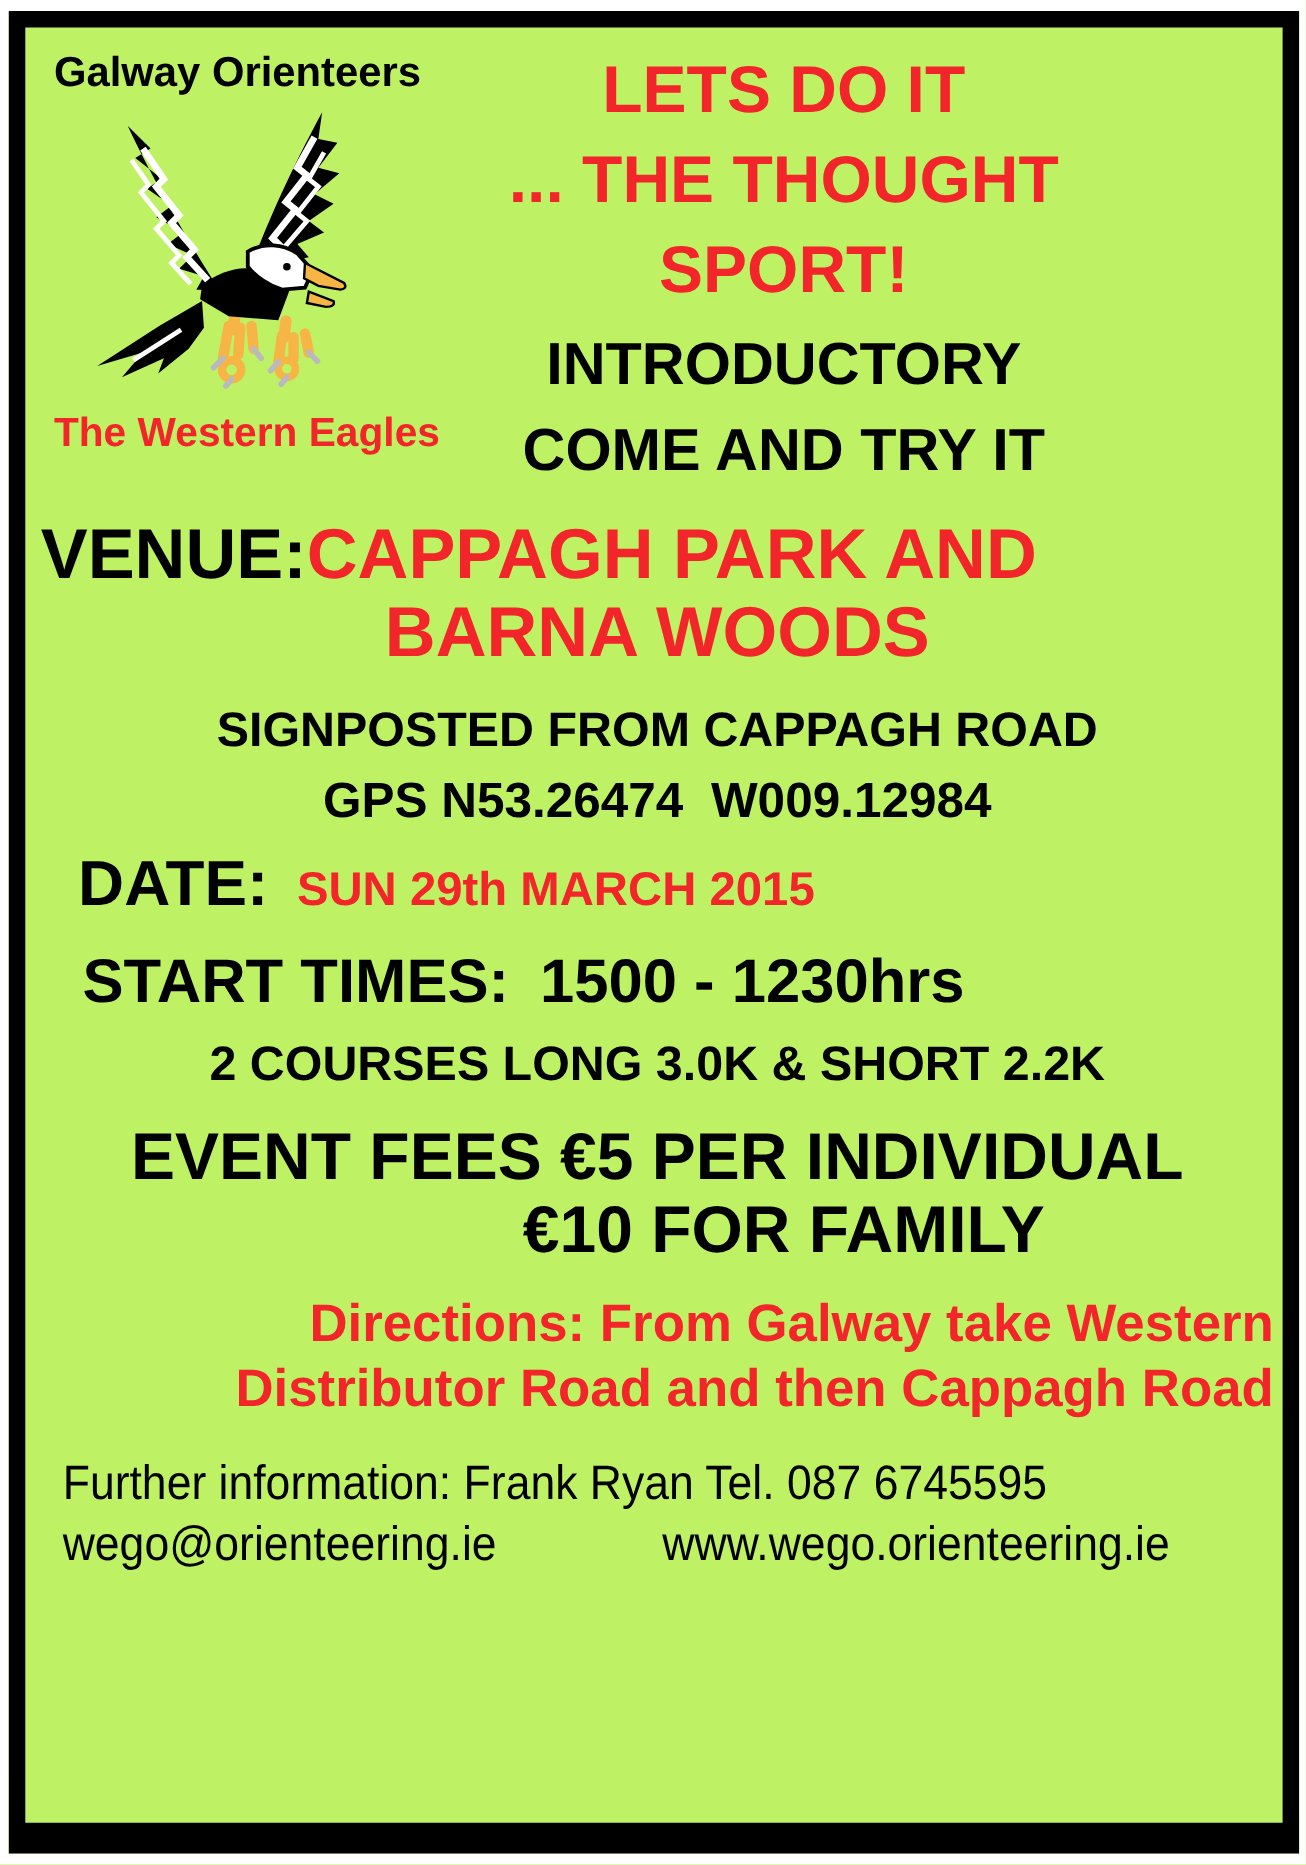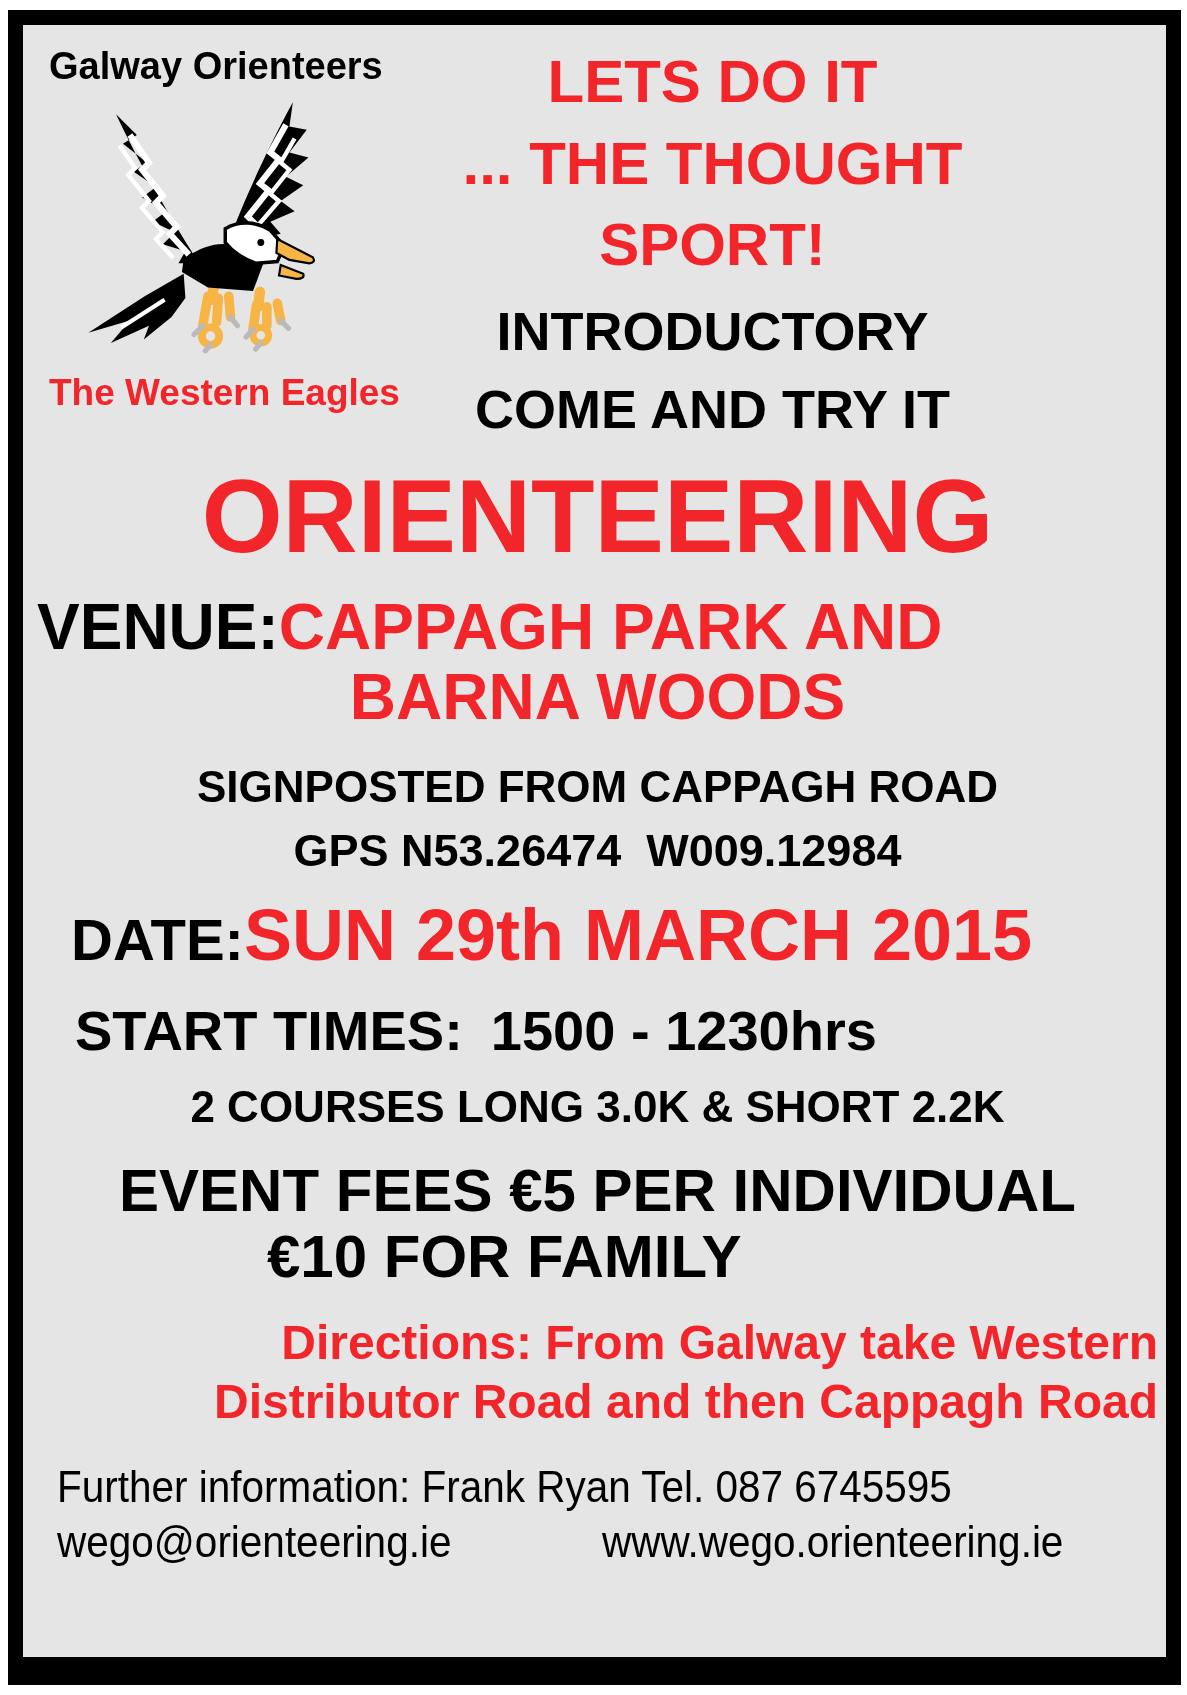--- a/index.html
+++ b/index.html
@@ -15,21 +15,21 @@
     font-family:"Liberation Sans","DejaVu Sans",sans-serif;
     color:var(--ink);
     overflow:hidden;
     position:relative;
   }
   .frame{
     position:absolute;
     left:8px; top:10px; right:6px; bottom:10px;
     border:15px solid #000;
     border-bottom:28px solid #000;
-    background:#e5e5e5;
+    background:#bef264;
   }
   .content{ padding:0 8px 0 14px; }
 
   
   .header{ display:flex; }
   .header-left{ width:350px; flex:none; padding-top:20px; padding-left:12px; }
   .club-name{ font-size:38px; font-weight:bold; letter-spacing:0; }
   .logo-wrap{ margin-left:6px; margin-top:2px; }
   .logo-wrap svg{ width:292px; height:286px; display:block; }
   .club-tagline{ font-size:37px; font-weight:bold; color:var(--red); margin-top:-4px; white-space:nowrap; }
@@ -50,28 +50,28 @@
   .venue-line{ margin-top:20px; font-size:64px; line-height:1.1; font-weight:bold; white-space:nowrap; }
   .venue-label{ color:var(--ink); }
   .venue-value{ color:var(--red); }
   .venue-line2{ text-align:center; font-size:64px; line-height:1.1; font-weight:bold; color:var(--red); }
   .signposted{ margin-top:30px; text-align:center; font-size:44px; line-height:1.15; font-weight:bold; }
   .gps{ margin-top:12px; text-align:center; font-size:45px; line-height:1.15; font-weight:bold; white-space:pre; }
 
   
   .date-line{ margin-top:18px; padding-left:34px; line-height:1.12; white-space:nowrap; }
   .date-label{ font-size:58px; font-weight:bold; color:var(--ink); }
-  .date-value{ font-size:72px; font-weight:bold; color:var(--red); }
+  .date-value{ font-size:43px; font-weight:bold; color:var(--red); margin-left:26px; }
   .times-line{ margin-top:24px; padding-left:38px; font-size:56px; line-height:1.15; font-weight:bold; white-space:nowrap; }
   .times-value{ margin-left:28px; }
   .courses-line{ margin-top:18px; text-align:center; font-size:44px; line-height:1.15; font-weight:bold; white-space:nowrap; }
 
   
   .fees-line1{ margin-top:26px; text-align:center; font-size:60px; line-height:1.1; font-weight:bold; white-space:nowrap; }
-  .fees-line2{ font-size:60px; line-height:1.1; font-weight:bold; margin-left:230px; white-space:nowrap; }
+  .fees-line2{ text-align:center; font-size:60px; line-height:1.1; font-weight:bold; margin-left:230px; white-space:nowrap; }
 
   
   .directions{ margin-top:24px; padding-left:60px; color:var(--red); font-weight:bold; font-size:48px; line-height:1.22;text-align:right; }
 
   
   .footer{ margin-top:28px; padding-left:20px; font-size:44px; line-height:1.25; font-weight:normal; }
   .condense{ display:inline-block; transform:scaleX(0.92); transform-origin:0 50%; white-space:nowrap; }
   .footer-row{ display:flex; justify-content:space-between; padding-right:95px; }
   .condense-r{ display:inline-block; transform:scaleX(0.92); transform-origin:100% 50%; white-space:nowrap; }
 </style>
@@ -123,21 +123,20 @@
 
       <div class="header-right">
         <div class="slogan-line">LETS DO IT</div>
         <div class="slogan-line">... THE THOUGHT</div>
         <div class="slogan-line">SPORT!</div>
         <div class="intro-line intro-first">INTRODUCTORY</div>
         <div class="intro-line">COME AND TRY IT</div>
       </div>
     </div>
 
-    <div class="title">ORIENTEERING</div>
 
     <div class="venue-line">
       <span class="venue-label">VENUE:</span><span class="venue-value">CAPPAGH PARK AND</span>
     </div>
     <div class="venue-line2 venue-value">BARNA WOODS</div>
     <div class="signposted">SIGNPOSTED FROM CAPPAGH ROAD</div>
     <div class="gps">GPS N53.26474  W009.12984</div>
 
     <div class="date-line">
       <span class="date-label">DATE:</span><span class="date-value">SUN 29th MARCH 2015</span>

